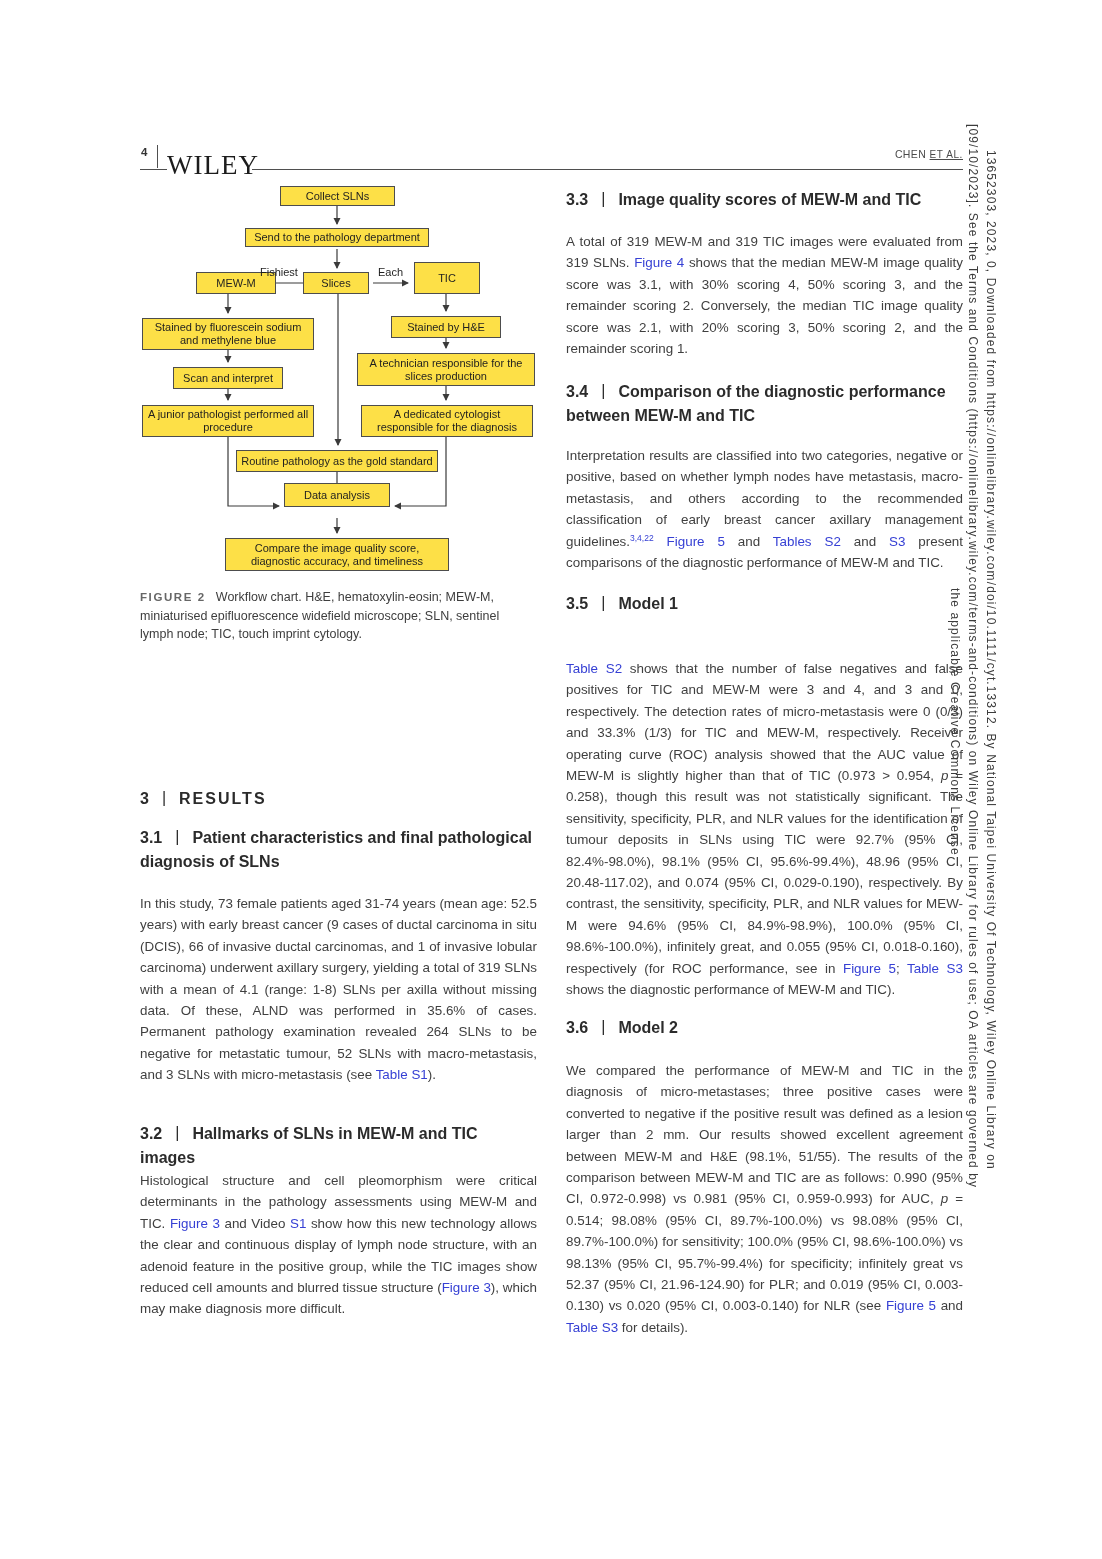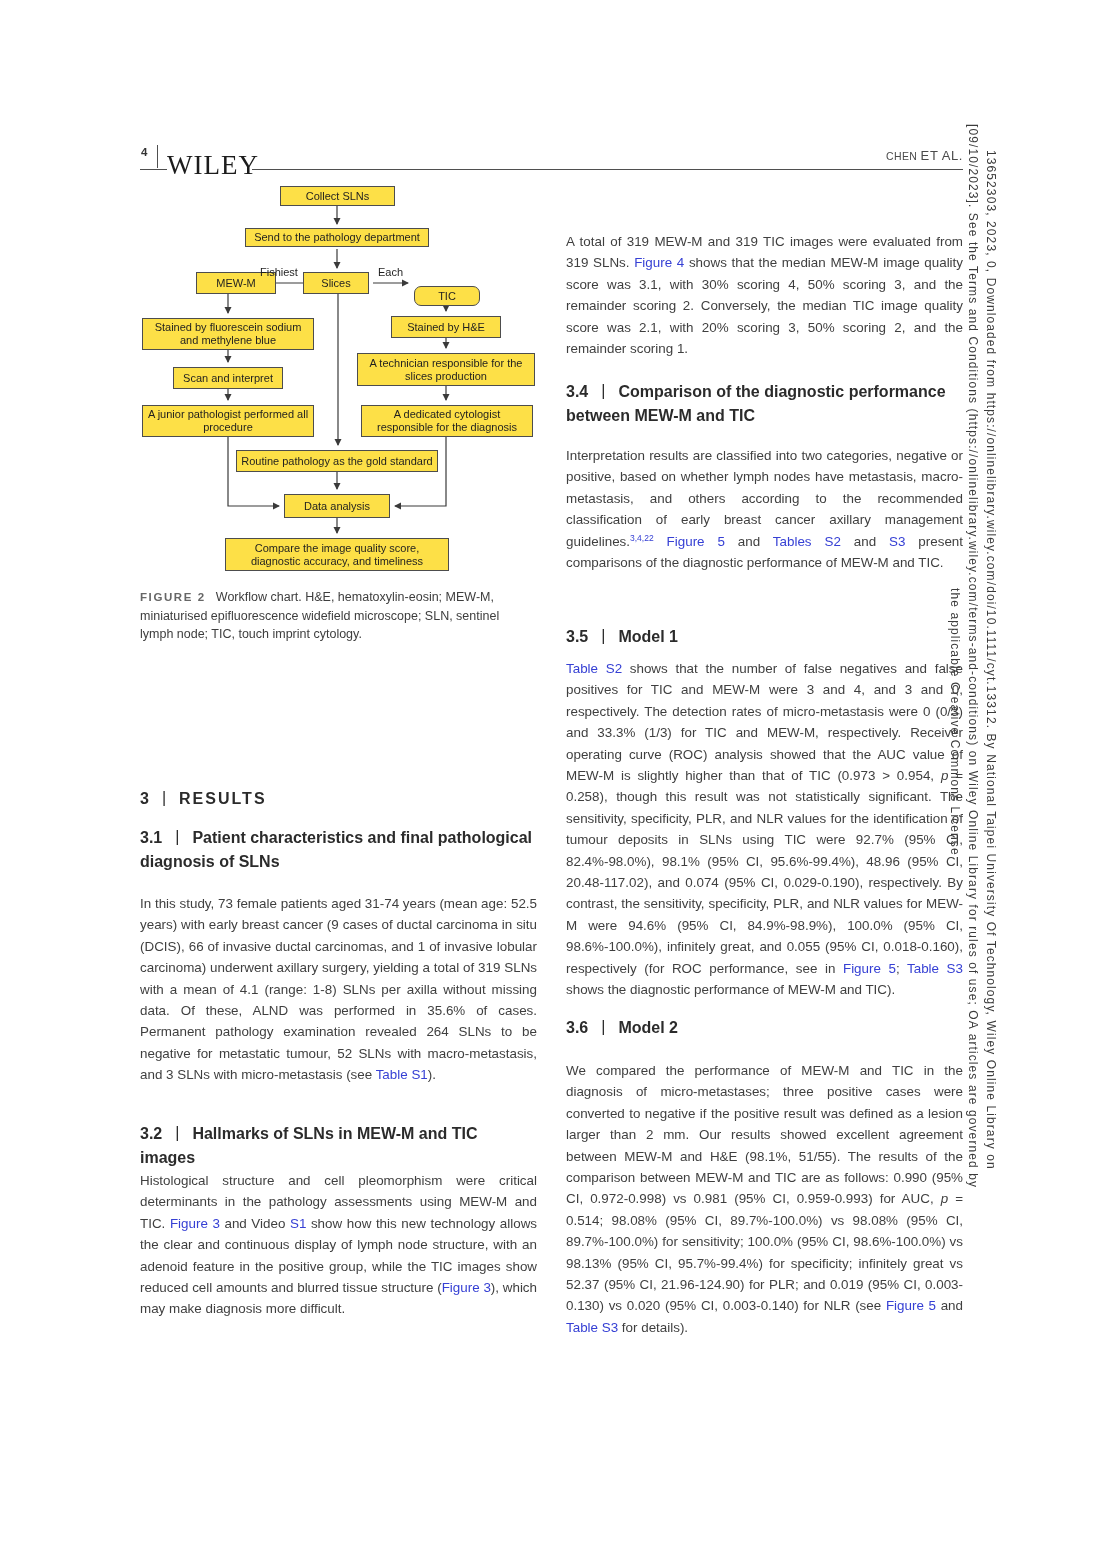--- a/index.html
+++ b/index.html
@@ -8,21 +8,21 @@
     font-family:"Liberation Sans", sans-serif; overflow:hidden;
   }
   
   .pagenum { position:absolute; left:141px; top:146px; font-size:11.5px; font-weight:700; color:#333; }
   .hdr-vbar { position:absolute; left:157px; top:145px; width:1px; height:23px; background:#4f4f4f; }
   .hdr-shortrule { position:absolute; left:140px; top:169px; width:27px; height:1.4px; background:#4f4f4f; }
   .brand { position:absolute; left:167px; top:150px; font-family:"Liberation Serif", serif;
            font-size:27px; letter-spacing:1px; color:#1c1c1c; }
   .hdr-rule { position:absolute; left:252px; top:169px; width:711px; height:1.4px; background:#4f4f4f; }
   .runhead { position:absolute; right:139px; top:148px; color:#4b4b4b; font-size:10.5px; letter-spacing:.4px; }
-  .runhead .etal { font-size:13px; letter-spacing:.6px; }
+  .runhead .etal { font-size:10px; letter-spacing:.6px;text-decoration:underline; }
   
   .colL { left:140px; width:397px; }
   .colR { left:566px; width:397px; }
   .block { position:absolute; }
   
   .fc { position:absolute; left:140px; top:182px; width:400px; height:392px; }
   .fc svg { position:absolute; left:0; top:0; }
   .fcbox { position:absolute; box-sizing:border-box; border:1.3px solid #4d4d4d; background:#fde047;
            display:flex; align-items:center; justify-content:center; text-align:center;
            font-size:11px; line-height:13px; color:#1f1f1f; padding:1px 4px; }
@@ -77,29 +77,29 @@
         <line x1="197" y1="290" x2="197" y2="307" marker-end="url(#ah)"></line>
         <polyline points="88,255 88,324 139,324" marker-end="url(#ah)"></polyline>
         <polyline points="306,255 306,324 255,324" marker-end="url(#ah)"></polyline>
         <line x1="197" y1="336" x2="197" y2="351" marker-end="url(#ah)"></line>
       </g>
     </svg>
     <div class="fcbox" style="left:140px; top:4px;  width:115px; height:20px;">Collect SLNs</div>
     <div class="fcbox" style="left:105px; top:46px; width:184px; height:19px;">Send to the pathology department</div>
     <div class="fcbox" style="left:56px;  top:90px; width:80px;  height:22px;">MEW-M</div>
     <div class="fcbox" style="left:163px; top:90px; width:66px;  height:22px;">Slices</div>
-    <div class="fcbox" style="left:274px; top:104px; width:66px;  height:20px;border-radius:7px;">TIC</div>
+    <div class="fcbox" style="left:274px; top:80px; width:66px;  height:32px;">TIC</div>
     <div class="fcbox" style="left:2px;   top:136px; width:172px; height:32px;">Stained by fluorescein sodium and methylene blue</div>
     <div class="fcbox" style="left:251px; top:134px; width:110px; height:22px;">Stained by H&amp;E</div>
     <div class="fcbox" style="left:33px;  top:185px; width:110px; height:22px;">Scan and interpret</div>
     <div class="fcbox" style="left:217px; top:171px; width:178px; height:33px;">A technician responsible for the slices production</div>
     <div class="fcbox" style="left:2px;   top:223px; width:172px; height:32px;">A junior pathologist performed all procedure</div>
     <div class="fcbox" style="left:221px; top:223px; width:172px; height:32px;">A dedicated cytologist responsible for the diagnosis</div>
     <div class="fcbox" style="left:96px;  top:268px; width:202px; height:22px;">Routine pathology as the gold standard</div>
-    <div class="fcbox" style="left:144px; top:312px; width:106px; height:24px;">Data analysis</div>
+    <div class="fcbox" style="left:144px; top:301px; width:106px; height:24px;">Data analysis</div>
     <div class="fcbox" style="left:85px;  top:356px; width:224px; height:33px;">Compare the image quality score, diagnostic accuracy, and timeliness</div>
     <span class="fclabel" style="left:120px; top:84px;">Fishiest</span>
     <span class="fclabel" style="left:238px; top:84px;">Each</span>
   </div>
 
   <div class="block colL caption" style="top:588px;">
     <span class="cap-label">FIGURE 2</span><span>Workflow chart. H&amp;E, hematoxylin-eosin; MEW-M, miniaturised epifluorescence widefield microscope; SLN, sentinel lymph node; TIC, touch imprint cytology.</span>
   </div>
 
 
@@ -110,28 +110,31 @@
   <div class="block colL h2" style="top:826px;">
     <span>3.1</span><span class="h-sep">|</span><span>Patient characteristics and final pathological diagnosis of SLNs</span>
   </div>
   <div class="block colL para" style="top:893px;"><span>In this study, 73 female patients aged 31-74 years (mean age: 52.5 years) with early breast cancer (9 cases of ductal carcinoma in situ (DCIS), 66 of invasive ductal carcinomas, and 1 of invasive lobular carcinoma) underwent axillary surgery, yielding a total of 319 SLNs with a mean of 4.1 (range: 1-8) SLNs per axilla without missing data. Of these, ALND was performed in 35.6% of cases. Permanent pathology examination revealed 264 SLNs to be negative for metastatic tumour, 52 SLNs with macro-metastasis, and 3 SLNs with micro-metastasis (see </span><span class="lnk">Table S1</span><span>).</span></div>
 
   <div class="block colL h2" style="top:1122px;">
     <span>3.2</span><span class="h-sep">|</span><span>Hallmarks of SLNs in MEW-M and TIC images</span>
   </div>
   <div class="block colL para" style="top:1170px;"><span>Histological structure and cell pleomorphism were critical determinants in the pathology assessments using MEW-M and TIC. </span><span class="lnk">Figure 3</span><span> and Video </span><span class="lnk">S1</span><span> show how this new technology allows the clear and continuous display of lymph node structure, with an adenoid feature in the positive group, while the TIC images show reduced cell amounts and blurred tissue structure (</span><span class="lnk">Figure 3</span><span>), which may make diagnosis more difficult.</span></div>
 
+  <div class="block colR h2" style="top:188px;">
+    <span>3.3</span><span class="h-sep">|</span><span>Image quality scores of MEW-M and TIC</span>
+  </div>
   <div class="block colR para" style="top:231px;"><span>A total of 319 MEW-M and 319 TIC images were evaluated from 319 SLNs. </span><span class="lnk">Figure 4</span><span> shows that the median MEW-M image quality score was 3.1, with 30% scoring 4, 50% scoring 3, and the remainder scoring 2. Conversely, the median TIC image quality score was 2.1, with 20% scoring 3, 50% scoring 2, and the remainder scoring 1.</span></div>
 
   <div class="block colR h2" style="top:380px;">
     <span>3.4</span><span class="h-sep">|</span><span>Comparison of the diagnostic performance between MEW-M and TIC</span>
   </div>
   <div class="block colR para" style="top:445px;"><span>Interpretation results are classified into two categories, negative or positive, based on whether lymph nodes have metastasis, macro-metastasis, and others according to the recommended classification of early breast cancer axillary management guidelines.</span><span class="sup">3,4,22</span><span> </span><span class="lnk">Figure 5</span><span> and </span><span class="lnk">Tables S2</span><span> and </span><span class="lnk">S3</span><span> present comparisons of the diagnostic performance of MEW-M and TIC.</span></div>
 
-  <div class="block colR h2" style="top:625px;">
+  <div class="block colR h2" style="top:592px;">
     <span>3.5</span><span class="h-sep">|</span><span>Model 1</span>
   </div>
   <div class="block colR para" style="top:658px;"><span class="lnk">Table S2</span><span> shows that the number of false negatives and false positives for TIC and MEW-M were 3 and 4, and 3 and 0, respectively. The detection rates of micro-metastasis were 0 (0/3) and 33.3% (1/3) for TIC and MEW-M, respectively. Receiver operating curve (ROC) analysis showed that the AUC value of MEW-M is slightly higher than that of TIC (0.973 &gt; 0.954, </span><span class="ital">p</span><span> = 0.258), though this result was not statistically significant. The sensitivity, specificity, PLR, and NLR values for the identification of tumour deposits in SLNs using TIC were 92.7% (95% CI, 82.4%-98.0%), 98.1% (95% CI, 95.6%-99.4%), 48.96 (95% CI, 20.48-117.02), and 0.074 (95% CI, 0.029-0.190), respectively. By contrast, the sensitivity, specificity, PLR, and NLR values for MEW-M were 94.6% (95% CI, 84.9%-98.9%), 100.0% (95% CI, 98.6%-100.0%), infinitely great, and 0.055 (95% CI, 0.018-0.160), respectively (for ROC performance, see in </span><span class="lnk">Figure 5</span><span>; </span><span class="lnk">Table S3</span><span> shows the diagnostic performance of MEW-M and TIC).</span></div>
 
   <div class="block colR h2" style="top:1016px;">
     <span>3.6</span><span class="h-sep">|</span><span>Model 2</span>
   </div>
   <div class="block colR para" style="top:1060px;"><span>We compared the performance of MEW-M and TIC in the diagnosis of micro-metastases; three positive cases were converted to negative if the positive result was defined as a lesion larger than 2 mm. Our results showed excellent agreement between MEW-M and H&amp;E (98.1%, 51/55). The results of the comparison between MEW-M and TIC are as follows: 0.990 (95% CI, 0.972-0.998) vs 0.981 (95% CI, 0.959-0.993) for AUC, </span><span class="ital">p</span><span> = 0.514; 98.08% (95% CI, 89.7%-100.0%) vs 98.08% (95% CI, 89.7%-100.0%) for sensitivity; 100.0% (95% CI, 98.6%-100.0%) vs 98.13% (95% CI, 95.7%-99.4%) for specificity; infinitely great vs 52.37 (95% CI, 21.96-124.90) for PLR; and 0.019 (95% CI, 0.003-0.130) vs 0.020 (95% CI, 0.003-0.140) for NLR (see </span><span class="lnk">Figure 5</span><span> and </span><span class="lnk">Table S3</span><span> for details).</span></div>
 
   <div class="wm" style="left:984px; top:150px;">13652303, 2023, 0, Downloaded from https://onlinelibrary.wiley.com/doi/10.1111/cyt.13312. By National Taipei University Of Technology, Wiley Online Library on</div>

